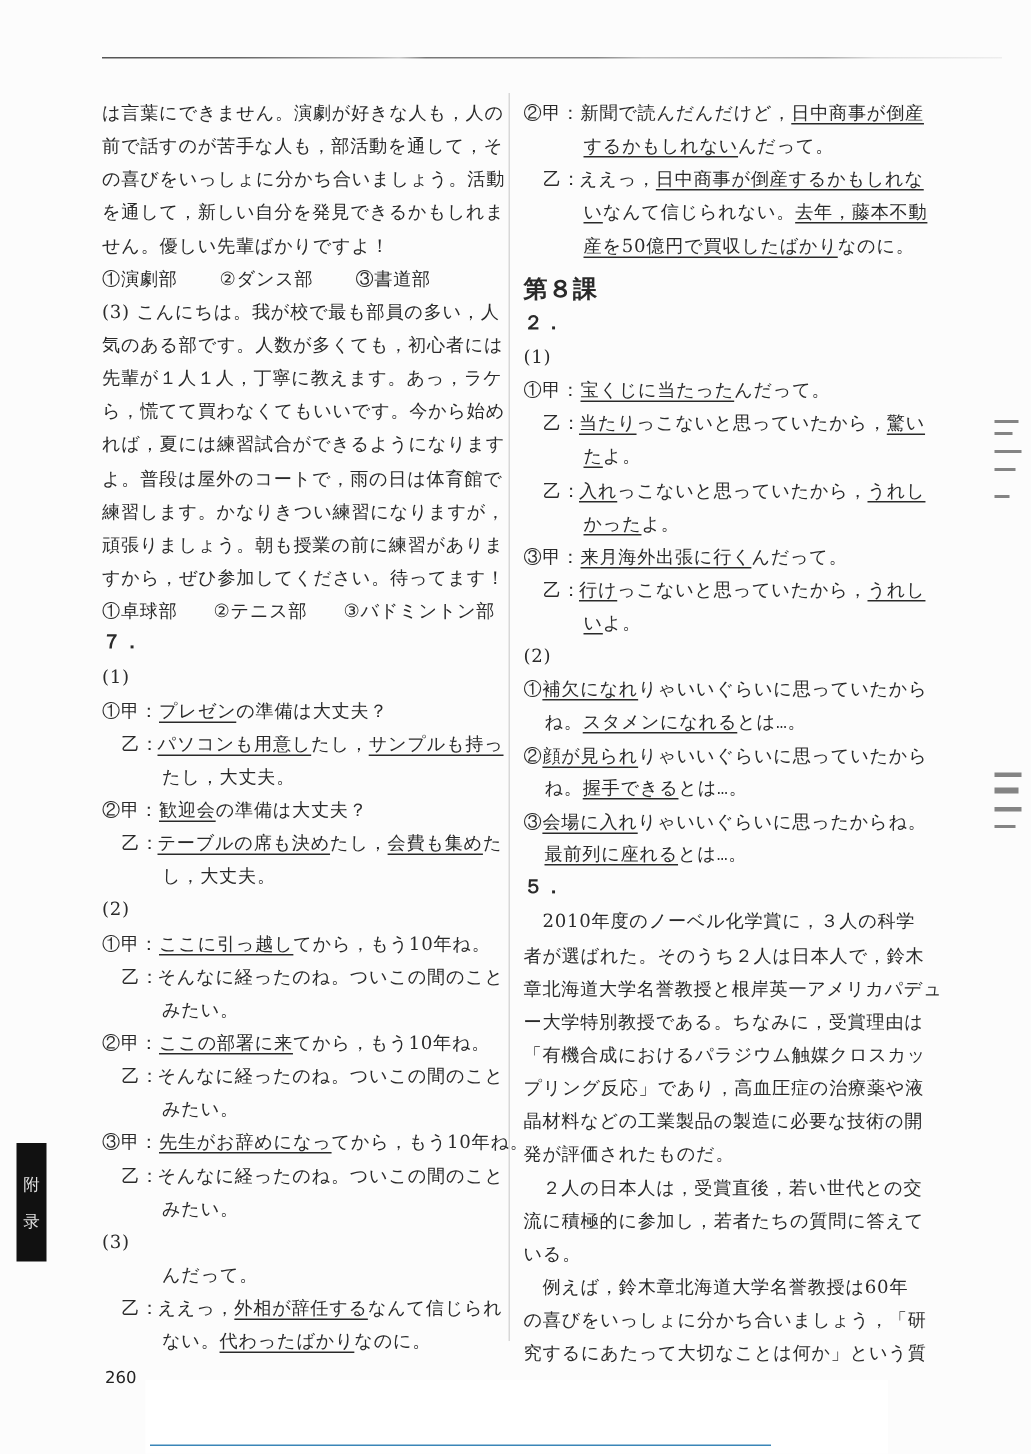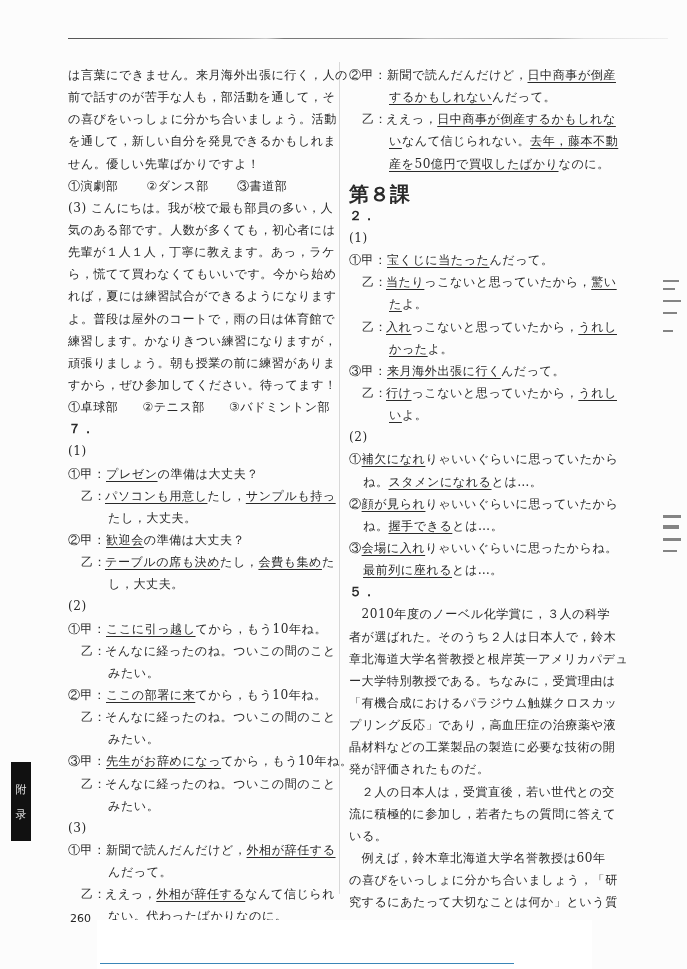--- a/index.html
+++ b/index.html
@@ -15,26 +15,26 @@
     background:linear-gradient(90deg,#555 0%,#666 15%,#aaa 30%,#ccc 33%,#777 36%,#888 55%,#bbb 60%,#aaa 80%,#ddd 86%,#eee 100%);
   }
   .col { position:absolute; top:64px; font-size:12.1px; line-height:22.15px; letter-spacing:0.5px; }
   .col-left { left:68px; width:262px; }
   .col-right { left:349px; width:262px; }
   .col-divider {
     position:absolute; left:339px; top:62px; width:1px; height:832px;
     background:#d8d8d8;
   }
   .line { white-space:nowrap; height:22.15px; }
-  .indent-1 { padding-left:14px; }
+  .indent-1 { padding-left:14px;font-family:Liberation Mono, monospace; }
   .indent-2 { padding-left:40px; }
   .indent-sp { padding-left:13px;text-align:center; }
   .u { text-decoration:underline; text-underline-offset:3px; text-decoration-thickness:1px; }
   .heading-num { font-family:"DejaVu Sans","Liberation Sans",sans-serif; font-weight:bold; font-size:13px; }
-  .lesson-title { font-family:Liberation Serif, serif; font-weight:bold; font-size:20px; margin-top:8px; }
+  .lesson-title { font-family:Liberation Serif, serif; font-weight:bold; font-size:16px; margin-top:8px; }
   .spk { display:inline-block; width:38px; }
   .spk2 { display:inline-block; width:24px; }
   .page-number {
     position:absolute; left:70px; top:912px;
     font-family:"DejaVu Sans","Liberation Sans",sans-serif; font-size:11px; color:#222;
   }
   .side-tab {
     position:absolute; left:11px; top:762px; width:20px; height:79px;
     background:#111; color:#e0e0e0; font-size:11px;
     display:flex; flex-direction:column; align-items:center; justify-content:center; gap:10px;
@@ -45,21 +45,21 @@
   .scan-noise i { position:absolute; left:0; height:2px; background:#333; opacity:0.6; }
 </style>
 </head>
 <body>
 
 <div class="page">
   <div class="top-rule"></div>
   <div class="col-divider"></div>
 
   <div class="col col-left">
-    <div class="line">は言葉にできません。来月海外出張に行く，人の</div>
+    <div class="line">は言葉にできません。演劇が好きな人も，人の</div>
     <div class="line">前で話すのが苦手な人も，部活動を通して，そ</div>
     <div class="line">の喜びをいっしょに分かち合いましょう。活動</div>
     <div class="line">を通して，新しい自分を発見できるかもしれま</div>
     <div class="line">せん。優しい先輩ばかりですよ！</div>
     <div class="line">
       <span>①演劇部</span><span style="display:inline-block;width:28px"></span><span>②ダンス部</span><span style="display:inline-block;width:28px"></span><span>③書道部</span>
     </div>
     <div class="line">(3)  こんにちは。我が校で最も部員の多い，人</div>
     <div class="line">気のある部です。人数が多くても，初心者には</div>
     <div class="line">先輩が１人１人，丁寧に教えます。あっ，ラケ</div>
@@ -87,21 +87,20 @@
     <div class="line indent-sp"><span class="spk2">乙：</span><span>そんなに経ったのね。ついこの間のこと</span></div>
     <div class="line indent-2">みたい。</div>
     <div class="line"><span class="spk">②甲：</span><span class="u">ここの部署に来</span><span>てから，もう10年ね。</span></div>
     <div class="line indent-sp"><span class="spk2">乙：</span><span>そんなに経ったのね。ついこの間のこと</span></div>
     <div class="line indent-2">みたい。</div>
     <div class="line"><span class="spk">③甲：</span><span class="u">先生がお辞めになっ</span><span>てから，もう10年ね。</span></div>
     <div class="line indent-sp"><span class="spk2">乙：</span><span>そんなに経ったのね。ついこの間のこと</span></div>
     <div class="line indent-2">みたい。</div>
 
     <div class="line">(3)</div>
-    <div class="line"><span class="spk">①甲：</span><span>新聞で読んだんだけど，</span><span class="u">外相が辞任する</span></div>
     <div class="line indent-2">んだって。</div>
     <div class="line indent-sp"><span class="spk2">乙：</span><span>ええっ，</span><span class="u">外相が辞任する</span><span>なんて信じられ</span></div>
     <div class="line indent-2"><span>ない。</span><span class="u">代わったばかり</span><span>なのに。</span></div>
   </div>
 
   <div class="col col-right">
     <div class="line"><span class="spk">②甲：</span><span>新聞で読んだんだけど，</span><span class="u">日中商事が倒産</span></div>
     <div class="line indent-2"><span class="u">するかもしれない</span><span>んだって。</span></div>
     <div class="line indent-sp"><span class="spk2">乙：</span><span>ええっ，</span><span class="u">日中商事が倒産するかもしれな</span></div>
     <div class="line indent-2"><span class="u">い</span><span>なんて信じられない。</span><span class="u">去年，藤本不動</span></div>

